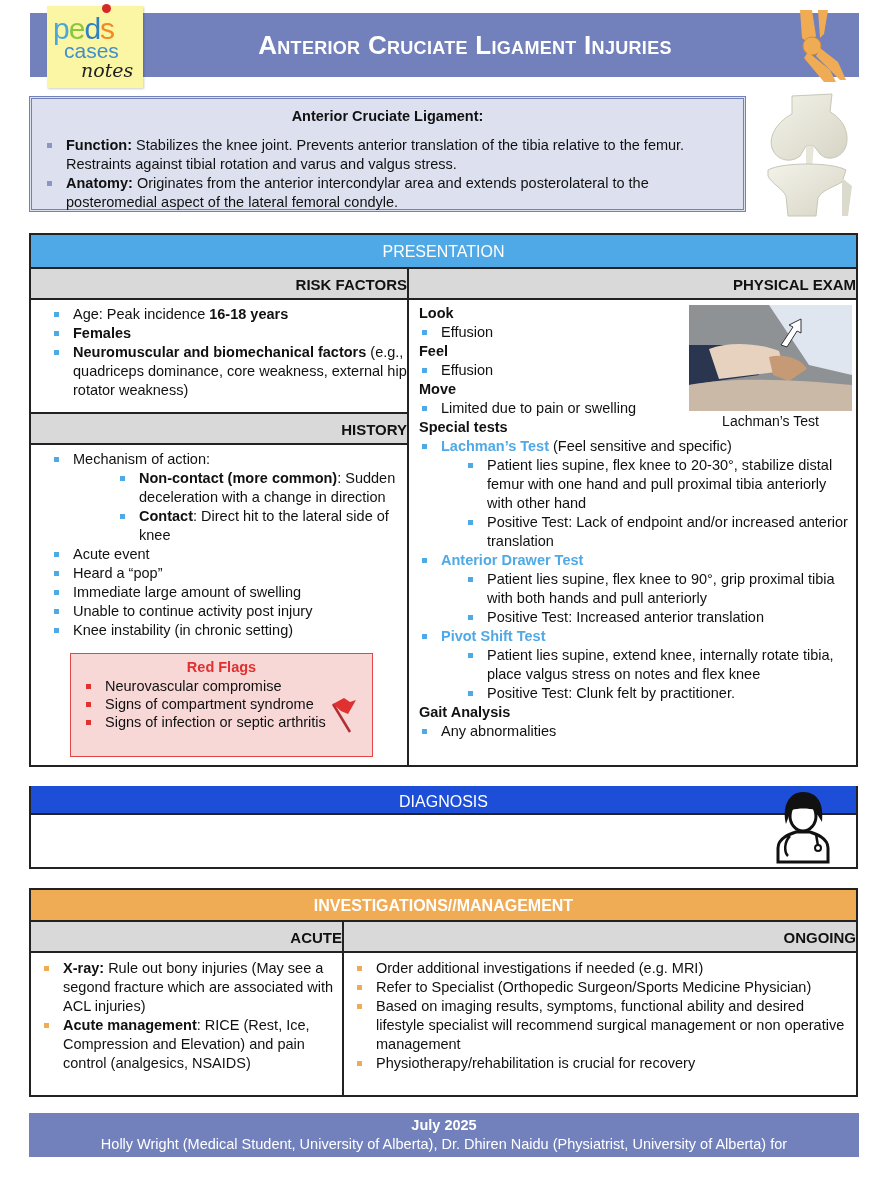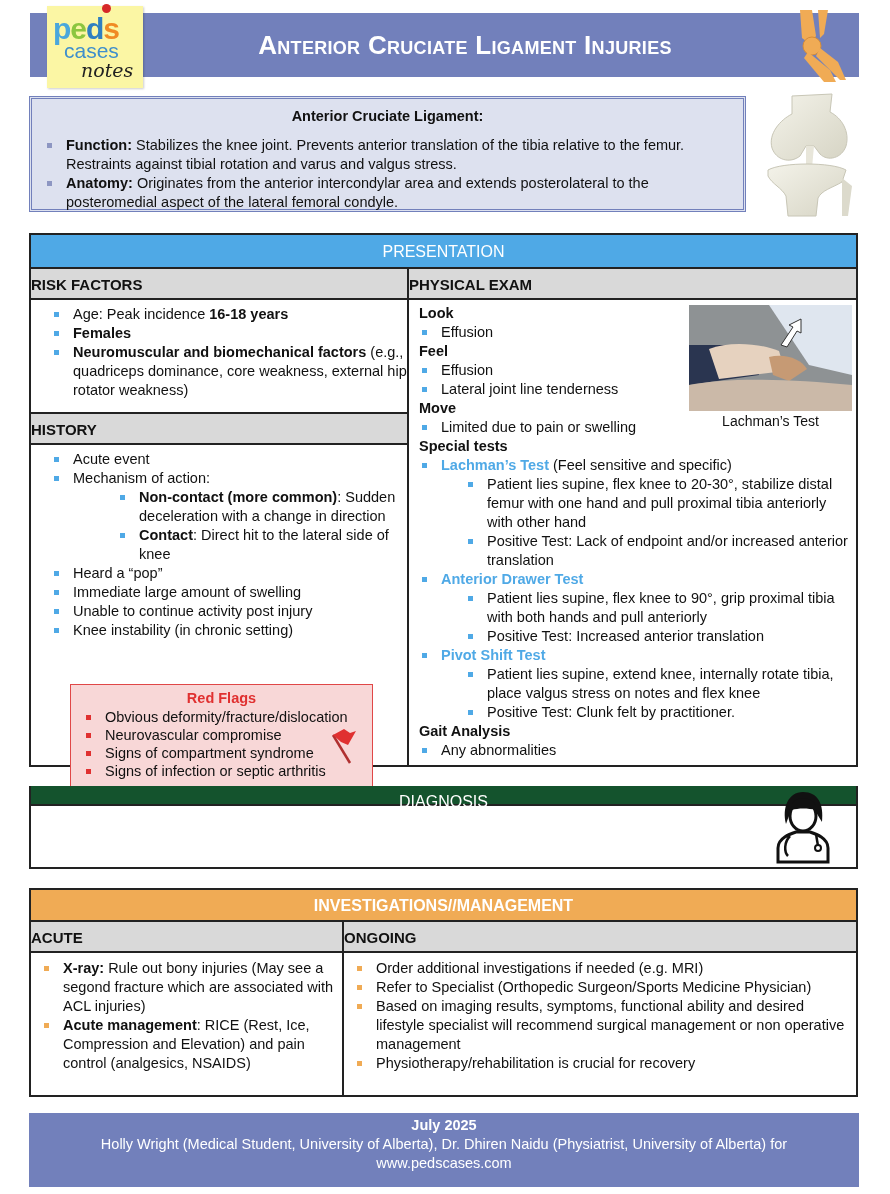--- a/index.html
+++ b/index.html
@@ -3,81 +3,81 @@
 <meta charset="utf-8">
 <style>
   * { box-sizing: border-box; margin: 0; padding: 0; }
   html, body { width: 890px; height: 1194px; background: #ffffff; overflow: hidden; }
   body { font-family: "Liberation Sans", sans-serif; color: #111; position: relative; }
 
   .header-bar { position: absolute; left: 30px; top: 13px; width: 829px; height: 64px; background: #7280bb; }
   .title { position: absolute; left: 140px; top: 13px; width: 650px; height: 64px; line-height: 64px; text-align: center; color: #fff; font-weight: bold; font-size: 26px; font-variant: small-caps; letter-spacing: 0.3px; }
   .logo { position: absolute; left: 47px; top: 6px; width: 96px; height: 82px; background: #fbf6a4; box-shadow: 1px 1px 2px rgba(0,0,0,0.2); }
   .logo .pin { position: absolute; left: 55px; top: -2px; width: 9px; height: 9px; border-radius: 50%; background: #d62828; }
-  .logo .peds { position: absolute; left: 6px; top: 8px; font-size: 30px; font-weight: bold; letter-spacing: -1px; line-height: 30px; }
+  .logo .peds { position: absolute; left: 6px; top: 8px; font-size: 30px; font-weight: normal; letter-spacing: -1px; line-height: 30px; }
   .logo .peds span:nth-child(1) { color: #4aa7dc; }
   .logo .peds span:nth-child(2) { color: #8cc63f; }
   .logo .peds span:nth-child(3) { color: #2f7fc1; }
   .logo .peds span:nth-child(4) { color: #f08a24; }
   .logo .cases { position: absolute; left: 17px; top: 36px; font-size: 21px; color: #3f8fcc; line-height: 17px; }
   .logo .notes { position: absolute; left: 34px; top: 54px; font-size: 19px; font-style: italic; font-family: "DejaVu Serif", serif; color: #222; line-height: 20px; }
   .knee-icon { position: absolute; left: 790px; top: 8px; width: 60px; height: 74px; }
 
   .acl-box { position: absolute; left: 29px; top: 96px; width: 717px; height: 116px; border: 3px double #7280bb; background: #dde1ef; padding: 8px 12px 0 12px; font-size: 14.5px; line-height: 19px; }
   .acl-box .heading { text-align: center; font-weight: bold; margin-bottom: 10px; }
   .bullet-list { list-style: none; }
   .bullet-list li { position: relative; padding-left: 22px; }
   .bullet-list li::before { content: ""; position: absolute; left: 3px; top: 7px; width: 5px; height: 5px; background: var(--bc, #9aa3c8); }
   .acl-box li { --bc: #8d96c2; }
   .knee-art { position: absolute; left: 762px; top: 92px; width: 95px; height: 126px; }
 
   .presentation { position: absolute; left: 29px; top: 233px; width: 829px; height: 534px; border: 2px solid #222; }
   .sec-header { height: 34px; line-height: 34px; text-align: center; color: #fff; font-size: 16px; }
   .presentation .sec-header { background: #4fa9e6; border-bottom: 2px solid #222; }
-  .col-header { height: 31px; line-height: 31px; text-align: left; font-weight: bold; font-size: 15px; background: #d9d9d9; border-bottom: 2px solid #222; }
+  .col-header { height: 31px; line-height: 31px; text-align: right; font-weight: bold; font-size: 15px; background: #d9d9d9; border-bottom: 2px solid #222; }
   .p-left { position: absolute; left: 0; top: 34px; width: 378px; bottom: 0; border-right: 2px solid #222; }
   .p-right { position: absolute; left: 378px; top: 34px; right: 0; bottom: 0; }
   .content { font-size: 14.5px; line-height: 19px; }
   .blue-list li { --bc: #4fa9e6; }
   .risk-content { padding: 5px 0 0 20px; height: 114px; border-bottom: 2px solid #222; }
   .history-header { border-top: none; }
   .hist-content { padding: 5px 0 0 20px; }
   .sub-list { list-style: none; margin-left: 44px; }
   .sub-list li { position: relative; padding-left: 22px; }
   .sub-list li::before { content: ""; position: absolute; left: 3px; top: 7px; width: 5px; height: 5px; background: #4fa9e6; }
 
-  .red-flags { position: absolute; left: 39px; top: 384px; width: 303px; height: 104px; background: #f8d7d7; border: 1.5px solid #e04747; padding: 4px 0 0 12px; font-size: 14.5px; line-height: 18px; margin-top: 31px; }
+  .red-flags { position: absolute; left: 39px; top: 384px; width: 303px; height: 104px; background: #f8d7d7; border: 1.5px solid #e04747; padding: 4px 0 0 12px; font-size: 14.5px; line-height: 18px; }
   .red-flags .rf-title { text-align: center; color: #e03030; font-weight: bold; margin-bottom: 1px; padding-right: 12px; }
   .red-flags li { --bc: #e03030; }
   .flag-icon { position: absolute; right: 14px; top: 44px; width: 28px; height: 36px; }
 
   .pe-content { padding: 4px 0 0 10px; position: relative; }
   .pe-content .h { font-weight: bold; }
   .pe-content .bullet-list li { padding-left: 22px; }
   .test-name { color: #4fa9e6; font-weight: bold; }
   .pe-content .sub-list { margin-left: 24px; }
   .lachman-photo { position: absolute; right: 4px; top: 5px; width: 163px; height: 106px; background: linear-gradient(160deg, #9a9ea1 0%, #b8bcbf 40%, #8d8f8f 100%); overflow: hidden; }
   .lachman-caption { position: absolute; right: 4px; top: 112px; width: 163px; text-align: center; font-size: 14px; }
 
   .diagnosis { position: absolute; left: 29px; top: 786px; width: 829px; height: 83px; border: 2px solid #222; border-top: none; }
-  .diagnosis .sec-header { background: #14532d; height: 20px; line-height: 31px; border-bottom: 2px solid #222; }
+  .diagnosis .sec-header { background: #1d4ed8; height: 29px; line-height: 31px; border-bottom: 2px solid #222; }
   .diag-content { padding: 6px 0 0 10px; font-size: 14.5px; line-height: 19px; }
   .diag-content li { --bc: #79b953; }
   .green-text { color: #79b953; font-weight: bold; }
   .doctor-icon { position: absolute; right: 22px; top: 2px; width: 62px; height: 76px; }
 
   .invest { position: absolute; left: 29px; top: 888px; width: 829px; height: 209px; border: 2px solid #222; }
   .invest .sec-header { background: #f0ab55; height: 32px; line-height: 32px; font-weight: bold; border-bottom: 2px solid #222; }
   .i-left { position: absolute; left: 0; top: 32px; width: 313px; bottom: 0; border-right: 2px solid #222; }
   .i-right { position: absolute; left: 313px; top: 32px; right: 0; bottom: 0; }
   .orange-list li { --bc: #f0ab55; }
   .i-content { padding: 6px 0 0 10px; font-size: 14.5px; line-height: 19px; }
   .i-right .i-content { }
 
-  .footer { position: absolute; left: 29px; top: 1113px; width: 830px; height: 74px; background: #7280bb; color: #fff; text-align: center; font-size: 14.5px; line-height: 19px; padding-top: 3px; }
+  .footer { position: absolute; left: 29px; top: 1113px; width: 830px; height: 44px; background: #7280bb; color: #fff; text-align: center; font-size: 14.5px; line-height: 19px; padding-top: 3px; }
   .footer .date { font-weight: bold; }
 </style>
 </head>
 <body>
 
 <div class="header-bar"></div>
 <div class="logo">
   <div class="pin"></div>
   <div class="peds">
     <span>p</span><span>e</span><span>d</span><span>s</span>
@@ -122,37 +122,36 @@
     <div class="risk-content content">
       <ul class="bullet-list blue-list">
         <li><span>Age: Peak incidence </span><b>16-18 years</b></li>
         <li><b>Females</b></li>
         <li><b>Neuromuscular and biomechanical factors</b><span> (e.g., quadriceps dominance, core weakness, external hip rotator weakness)</span></li>
       </ul>
     </div>
     <div class="col-header history-header">HISTORY</div>
     <div class="hist-content content">
       <ul class="bullet-list blue-list">
-        <li>Acute event</li>
         <li><span>Mechanism of action:</span>
           <ul class="sub-list">
             <li><b>Non-contact (more common)</b><span>: Sudden deceleration with a change in direction</span></li>
             <li><b>Contact</b><span>: Direct hit to the lateral side of knee</span></li>
           </ul>
         </li>
+        <li>Acute event</li>
         <li>Heard a “pop”</li>
         <li>Immediate large amount of swelling</li>
         <li>Unable to continue activity post injury</li>
         <li>Knee instability (in chronic setting)</li>
       </ul>
     </div>
     <div class="red-flags">
       <div class="rf-title">Red Flags</div>
       <ul class="bullet-list">
-        <li>Obvious deformity/fracture/dislocation</li>
         <li>Neurovascular compromise</li>
         <li>Signs of compartment syndrome</li>
         <li>Signs of infection or septic arthritis</li>
       </ul>
       <svg class="flag-icon" viewBox="0 0 28 36">
         <line x1="3" y1="6" x2="20" y2="34" stroke="#b03030" stroke-width="2.5"></line>
         <path d="M3 6 L14 0 L20 4 L26 2 L18 16 L11 13 Z" fill="#e03030"></path>
       </svg>
     </div>
   </div>
@@ -160,21 +159,20 @@
   <div class="p-right">
     <div class="col-header">PHYSICAL EXAM</div>
     <div class="pe-content content">
       <div class="h">Look</div>
       <ul class="bullet-list blue-list">
         <li>Effusion</li>
       </ul>
       <div class="h">Feel</div>
       <ul class="bullet-list blue-list">
         <li>Effusion</li>
-        <li>Lateral joint line tenderness</li>
       </ul>
       <div class="h">Move</div>
       <ul class="bullet-list blue-list">
         <li>Limited due to pain or swelling</li>
       </ul>
       <div class="h">Special tests</div>
       <ul class="bullet-list blue-list">
         <li><span class="test-name">Lachman’s Test</span><span> (Feel sensitive and specific)</span>
           <ul class="sub-list">
             <li>Patient lies supine, flex knee to 20-30°, stabilize distal femur with one hand and pull proximal tibia anteriorly with other hand</li>

